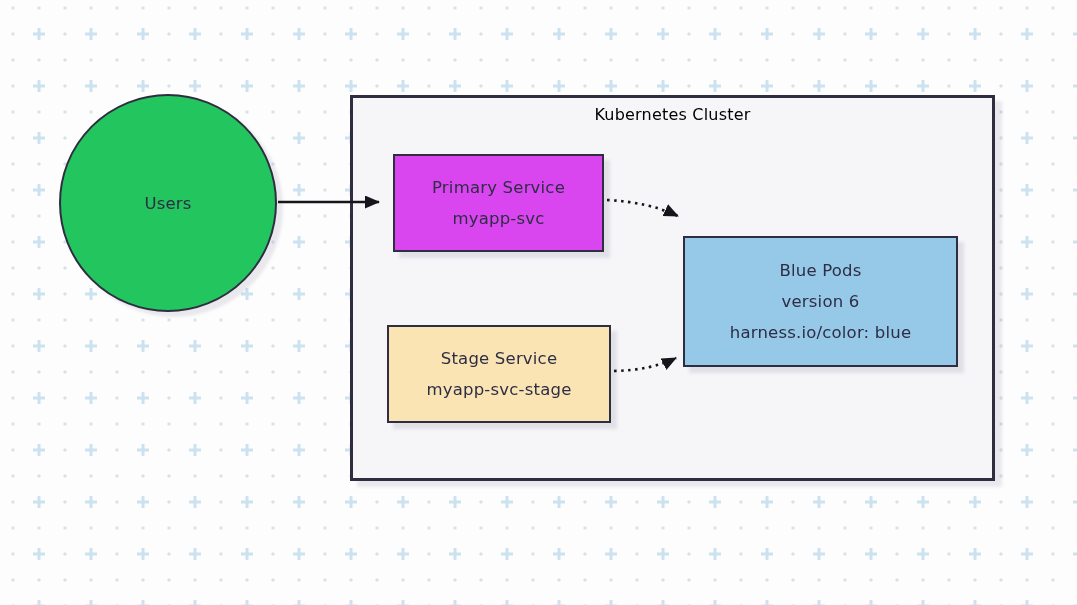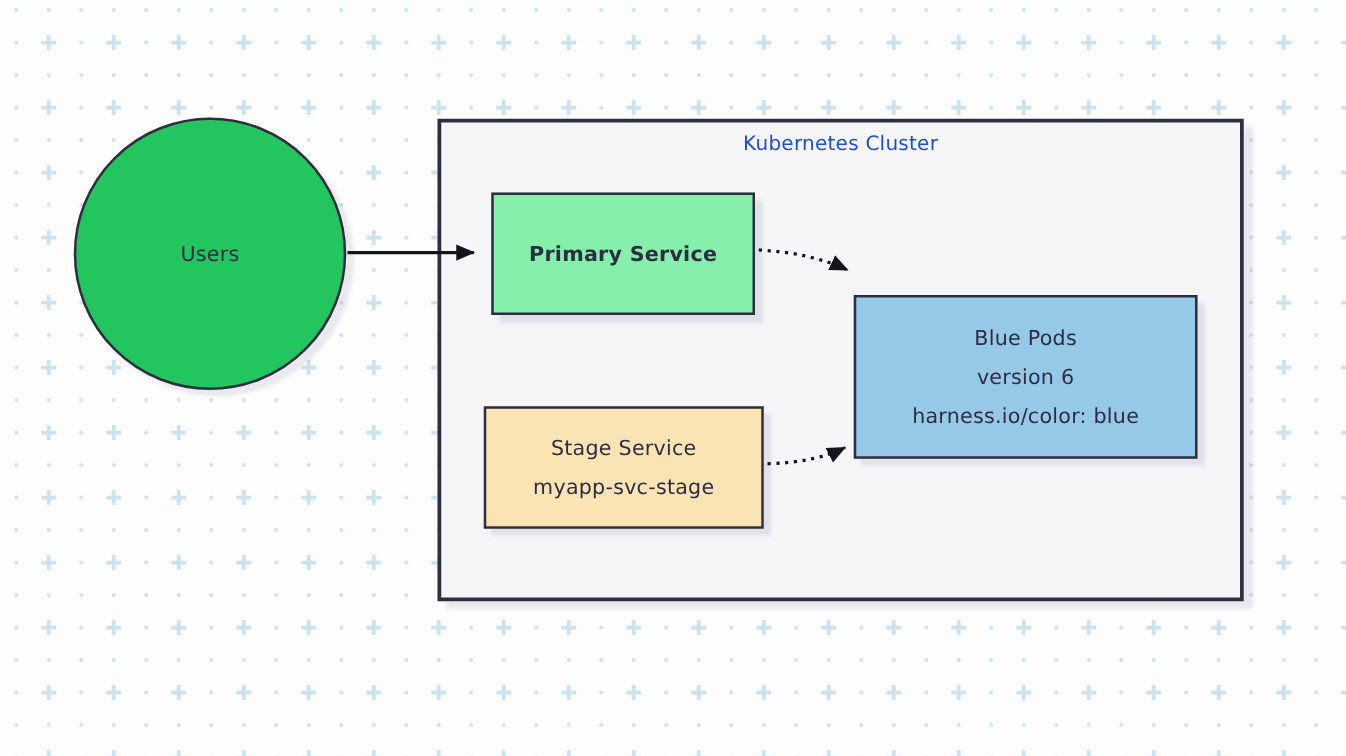--- a/index.html
+++ b/index.html
@@ -57,21 +57,21 @@
     box-shadow: 7px 6px 3px rgba(130,130,150,0.16);
   }
 
   .cluster-title {
     position: absolute;
     top: 7px;
     left: 0;
     width: 100%;
     text-align: center;
     font-size: 16px;
-    color: #1d4ed8;
+    color: #000000;
     letter-spacing: 0.2px;
   }
 
   .rect-node {
     border: 2.5px solid #2f2e41;
     box-shadow: 6px 6px 3px rgba(130,130,150,0.18);
   }
 
   .primary-node { left: 393px; top: 154px; width: 211px; height: 98px; }
   .stage-node   { left: 387px; top: 325px; width: 224px; height: 98px; }
@@ -103,22 +103,23 @@
   </svg>
 
   <div class="cluster">
     <div class="cluster-title">Kubernetes Cluster</div>
   </div>
 
   <div class="node circle-node">
     <div>Users</div>
   </div>
 
-  <div class="node rect-node primary-node" style="background: #86efac; font-weight: bold;">
+  <div class="node rect-node primary-node" style="background: #d946ef;">
     <div>Primary Service</div>
+    <div>myapp-svc</div>
   </div>
 
   <div class="node rect-node stage-node" style="background: rgb(250, 228, 180);">
     <div>Stage Service</div>
     <div>myapp-svc-stage</div>
   </div>
 
   <div class="node rect-node pods-node" style="background: rgb(150, 200, 232);">
     <div>Blue Pods</div>
     <div>version 6</div>

